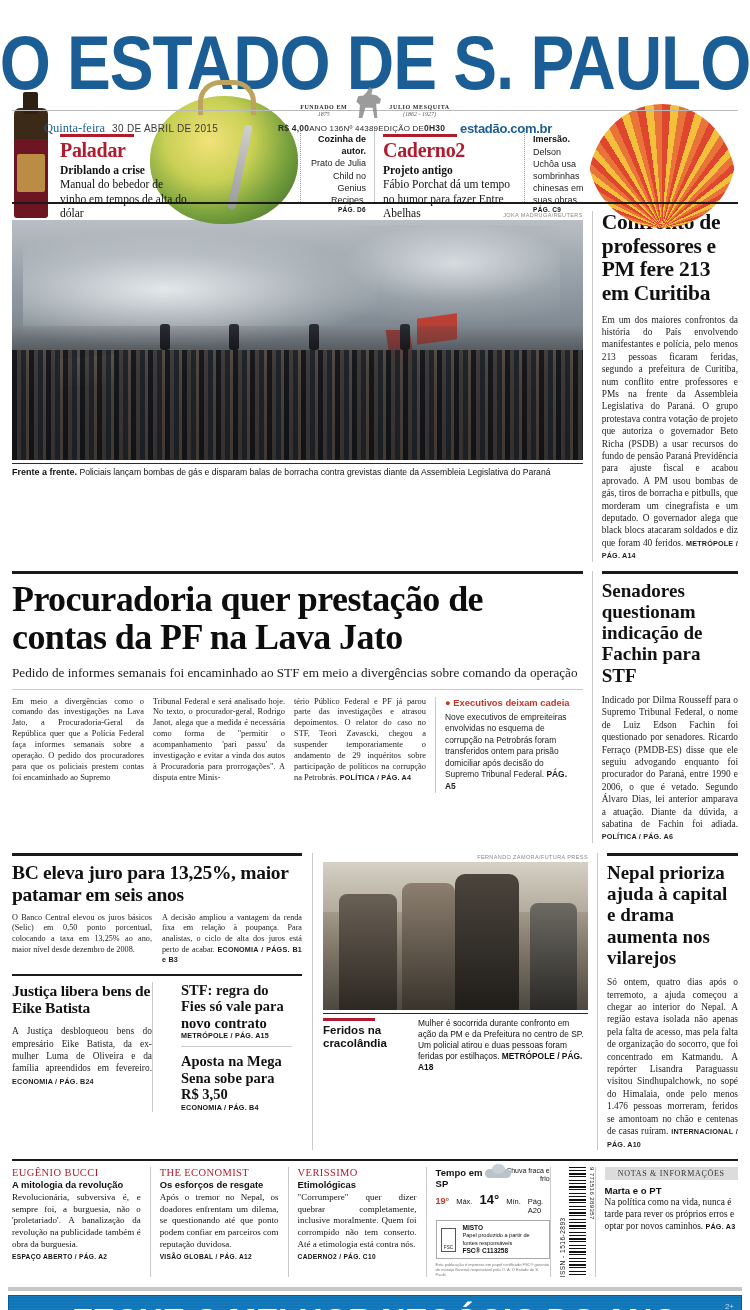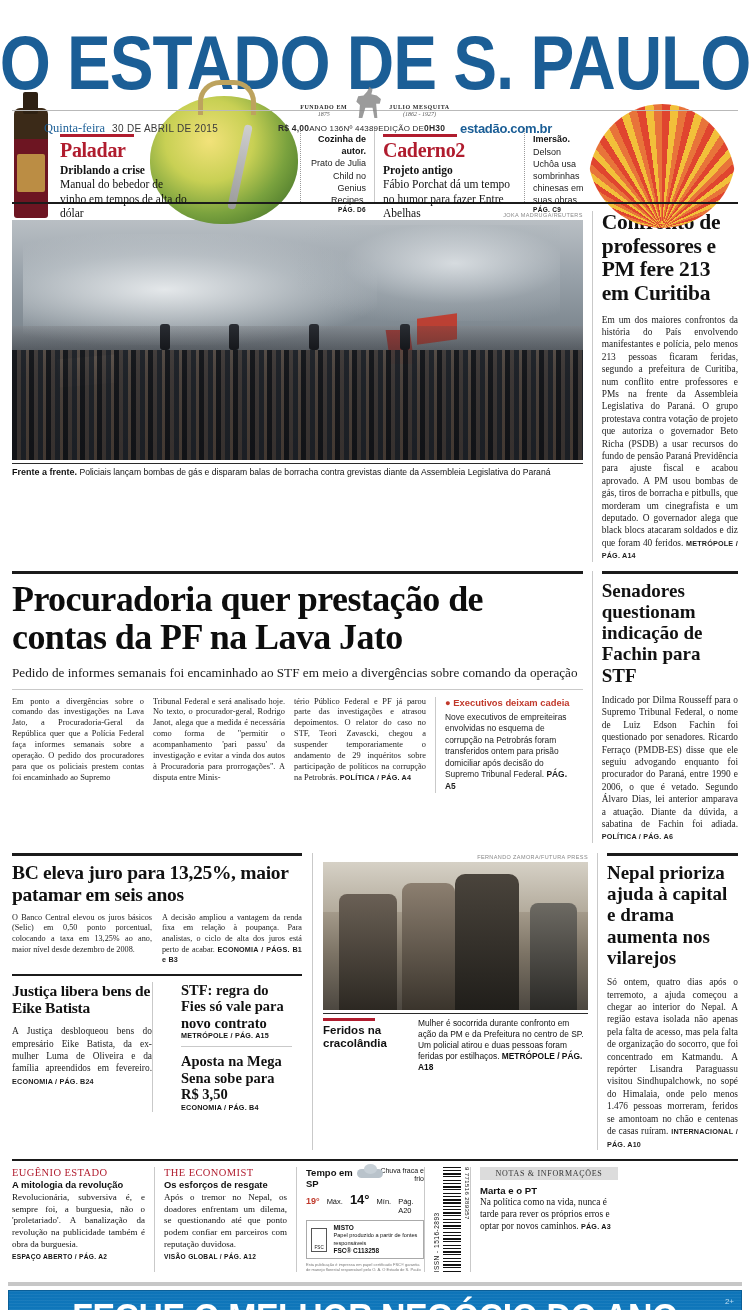--- a/index.html
+++ b/index.html
@@ -423,21 +423,21 @@
   </div>
 
   <div class="mainwrap">
     <div class="main-left">
       <div class="dbl-rule"></div>
       <div class="main-hl">Procuradoria quer prestação de contas da PF na Lava Jato</div>
       <div class="main-sub">Pedido de informes semanais foi encaminhado ao STF em meio a divergências sobre comando da operação</div>
 
       <div class="cols3">
         <div class="col">
-          <div class="body-txt">Em ponto a divergências sobre o comando das investigações na Lava Jato, a Procuradoria-Geral da República quer que a Polícia Federal faça informes semanais sobre a operação. O pedido dos procuradores para que os policiais prestem contas foi encaminhado ao Supremo</div>
+          <div class="body-txt">Em meio a divergências como o comando das investigações na Lava Jato, a Procuradoria-Geral da República quer que a Polícia Federal faça informes semanais sobre a operação. O pedido dos procuradores para que os policiais prestem contas foi encaminhado ao Supremo</div>
         </div>
         <div class="col">
           <div class="body-txt">Tribunal Federal e será analisado hoje. No texto, o procurador-geral, Rodrigo Janot, alega que a medida é necessária como forma de "permitir o acompanhamento 'pari passu' da investigação e evitar a vinda dos autos à Procuradoria para prorrogações". A disputa entre Minis-</div>
         </div>
         <div class="col">
           <div class="body-txt">
             <span>tério Público Federal e PF já parou parte das investigações e atrasou depoimentos. O relator do caso no STF, Teori Zavascki, chegou a suspender temporariamente o andamento de 29 inquéritos sobre participação de políticos na corrupção na Petrobrás.</span>
             <span class="refbold">POLÍTICA / PÁG. A4</span>
           </div>
         </div>
@@ -530,33 +530,39 @@
       <div class="body-txt">
         <span>Só ontem, quatro dias após o terremoto, a ajuda começou a chegar ao interior do Nepal. A região estava isolada não apenas pela falta de acesso, mas pela falta de organização do socorro, que foi concentrado em Katmandu. A repórter Lisandra Paraguassu visitou Sindhupalchowk, no sopé do Himalaia, onde pelo menos 1.476 pessoas morreram, feridos se amontoam no chão e centenas de casas ruíram.</span>
         <span class="refbold">INTERNACIONAL / PÁG. A10</span>
       </div>
     </div>
   </div>
 
   <div class="opinion">
 
     <div class="op">
-      <div class="op-name">EUGÊNIO ESTADO</div>
+      <div class="op-name">EUGÊNIO BUCCI</div>
       <div class="op-title">A mitologia da revolução</div>
       <div class="op-tx">Revolucionária, subversiva é, e sempre foi, a burguesia, não o 'proletariado'. A banalização da revolução na publicidade também é obra da burguesia.</div>
       <div class="op-ref">ESPAÇO ABERTO / PÁG. A2</div>
     </div>
 
     <div class="op">
       <div class="op-name">THE ECONOMIST</div>
       <div class="op-title">Os esforços de resgate</div>
       <div class="op-tx">Após o tremor no Nepal, os doadores enfrentam um dilema, se questionando até que ponto podem confiar em parceiros com reputação duvidosa.</div>
       <div class="op-ref">VISÃO GLOBAL / PÁG. A12</div>
     </div>
 
+    <div class="op">
+      <div class="op-name">VERISSIMO</div>
+      <div class="op-title">Etimológicas</div>
+      <div class="op-tx">"Corrumpere" quer dizer quebrar completamente, inclusive moralmente. Quem foi corrompido não tem conserto. Até a etimologia está contra nós.</div>
+      <div class="op-ref">CADERNO2 / PÁG. C10</div>
+    </div>
 
     <div class="weather">
       <div class="w-top">
         <div class="w-lbl">Tempo em SP</div>
         <div class="cloud-ic"></div>
         <div class="w-cond">Chuva fraca e frio</div>
       </div>
       <div class="w-temps">
         <span class="w-max">19°</span>
         <span>Máx.</span>

